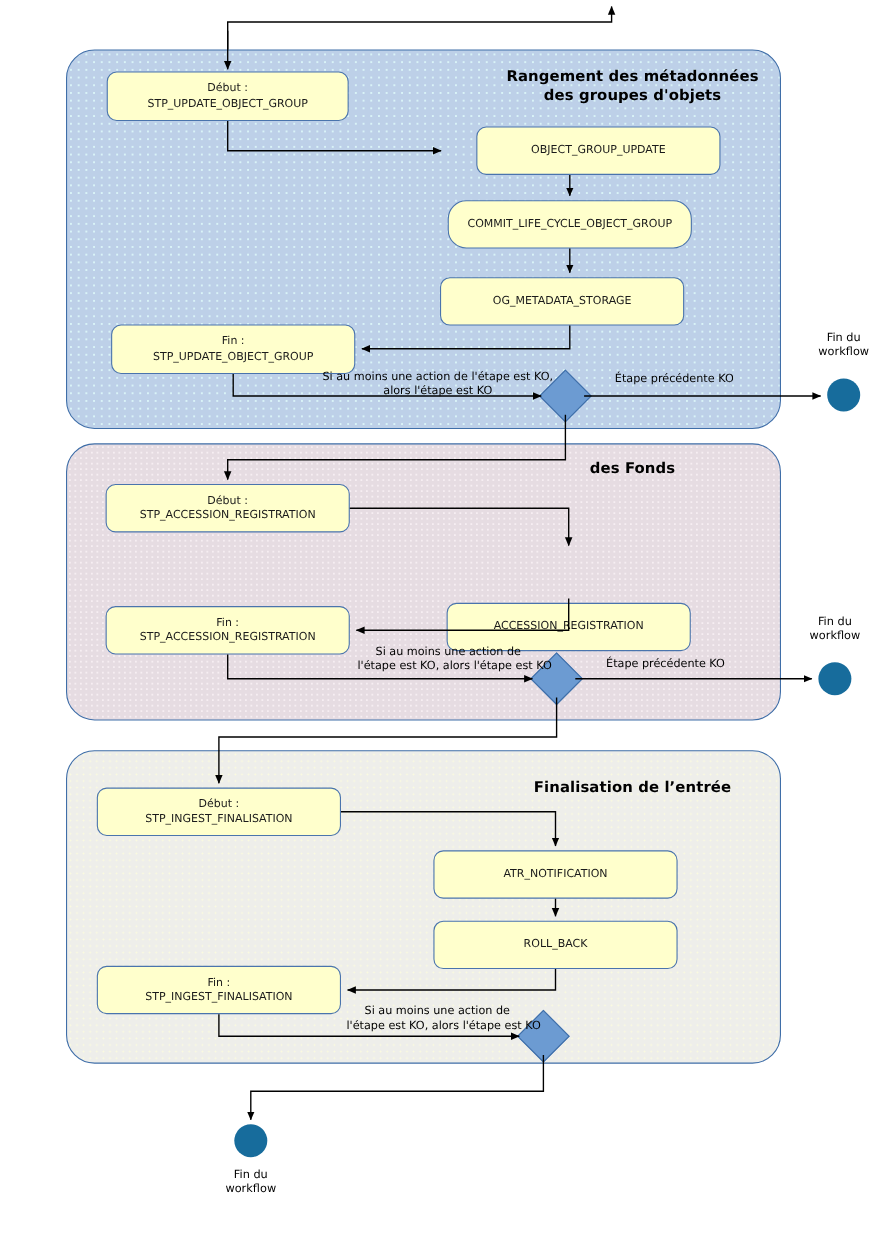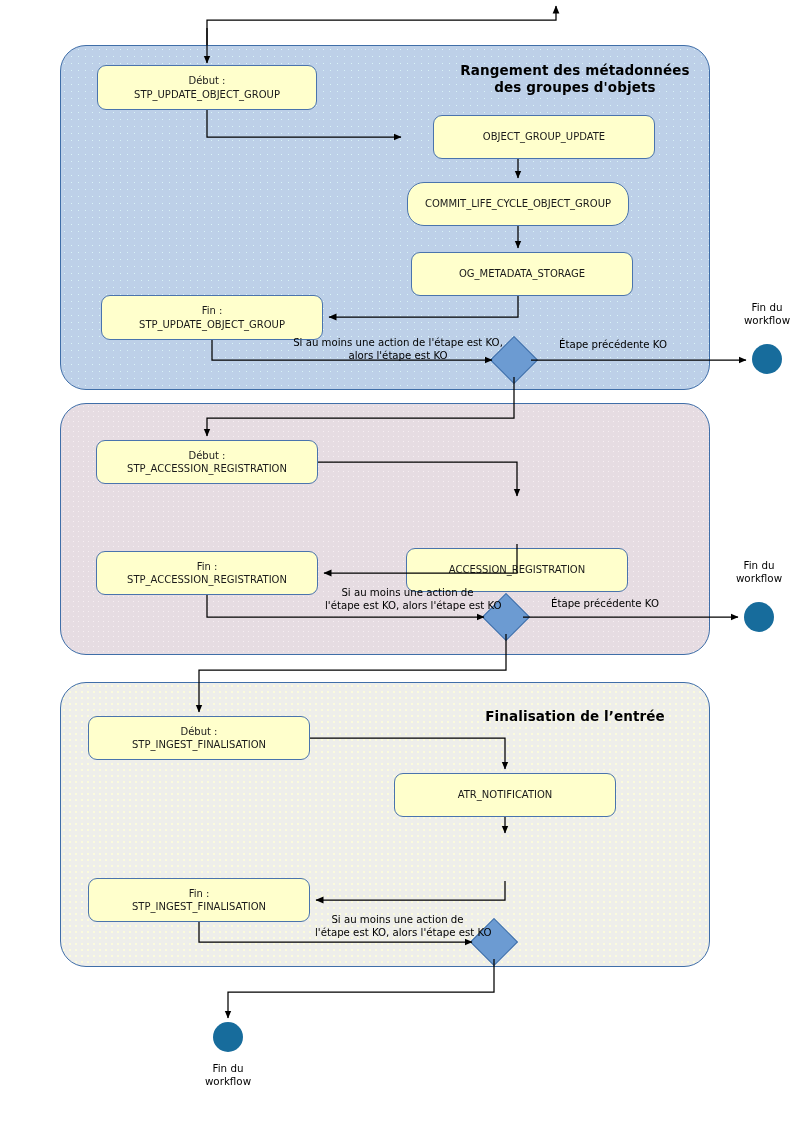--- a/index.html
+++ b/index.html
@@ -114,21 +114,21 @@
   </div>
 
   <div class="node" style="left:407px; top:115px; width:222px; height:44px;margin-left:26px;">
     <span>OBJECT_GROUP_UPDATE</span>
   </div>
 
   <div class="node" style="left:407px; top:182px; width:222px; height:44px;border-radius:17px;">
     <span>COMMIT_LIFE_CYCLE_OBJECT_GROUP</span>
   </div>
 
-  <div class="node" style="left:411px; top:252px; width:222px; height:44px;">
+  <div class="node" style="left:400px; top:252px; width:222px; height:44px;">
     <span>OG_METADATA_STORAGE</span>
   </div>
 
   <div class="node" style="left:101px; top:295px; width:222px; height:45px;">
     <div>
       <span class="l1">Fin :</span>
       <span class="l2">STP_UPDATE_OBJECT_GROUP</span>
     </div>
   </div>
 
@@ -144,20 +144,21 @@
   </div>
 
   <div class="endnode" style="left:752px; top:344px;"></div>
   <div class="end-label" style="left:727px; top:301px; width:80px;">
     <div>Fin du</div>
     <div>workflow</div>
   </div>
 
   <div class="panel dots2" style="left:60px; top:403px; width:650px; height:252px;"></div>
   <div class="panel-title" style="left:440px; top:418px; width:270px;">
+    <div>des Fonds</div>
   </div>
 
   <div class="node" style="left:96px; top:440px; width:222px; height:44px;">
     <div>
       <span class="l1">Début :</span>
       <span class="l2">STP_ACCESSION_REGISTRATION</span>
     </div>
   </div>
 
   <div class="node" style="left:406px; top:500px; width:222px; height:44px;margin-top:48px;">
@@ -197,20 +198,23 @@
     <div>
       <span class="l1">Début :</span>
       <span class="l2">STP_INGEST_FINALISATION</span>
     </div>
   </div>
 
   <div class="node" style="left:394px; top:773px; width:222px; height:44px;">
     <span>ATR_NOTIFICATION</span>
   </div>
 
+  <div class="node" style="left:394px; top:837px; width:222px; height:44px;">
+    <span>ROLL_BACK</span>
+  </div>
 
   <div class="node" style="left:88px; top:878px; width:222px; height:44px;">
     <div>
       <span class="l1">Fin :</span>
       <span class="l2">STP_INGEST_FINALISATION</span>
     </div>
   </div>
 
   <div class="diamond" style="left:477px; top:925px;"></div>
 

